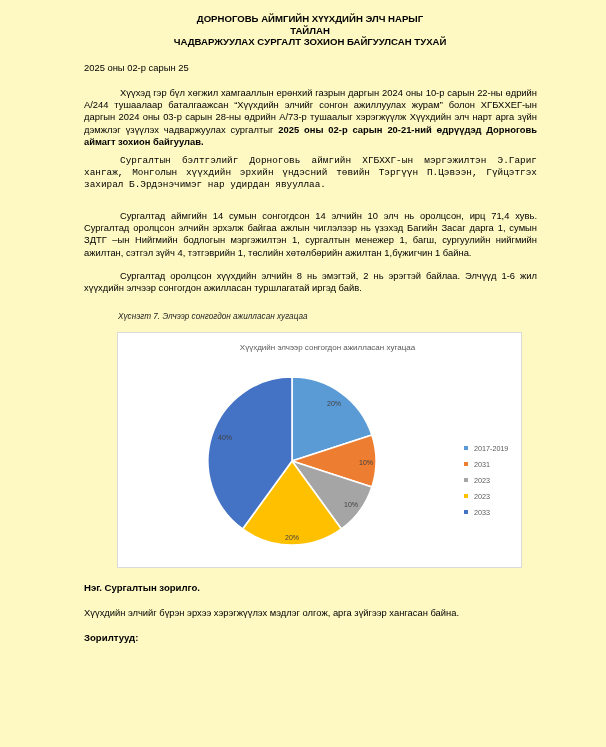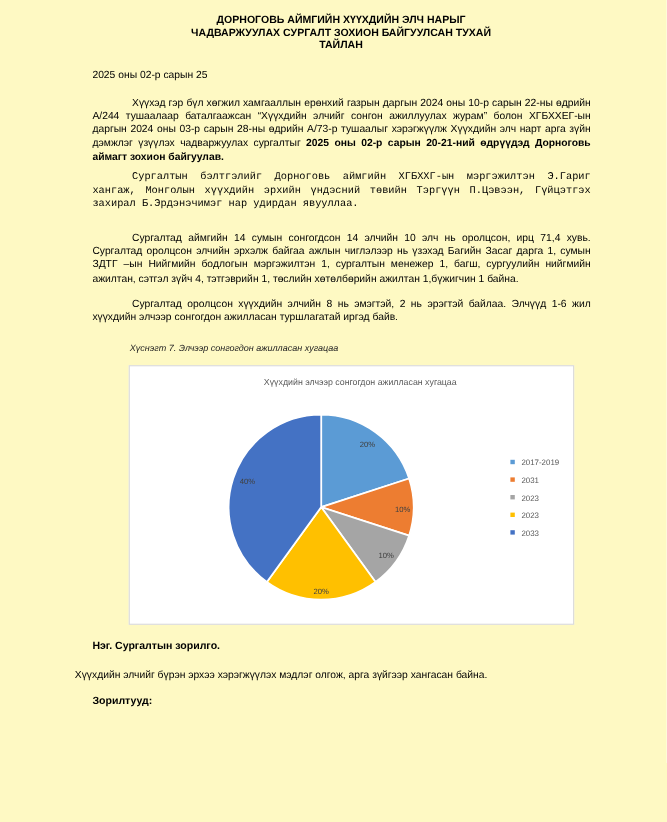--- a/index.html
+++ b/index.html
@@ -11,36 +11,36 @@
   .date { position:absolute; left:84px; top:62px; font-size:9.4px; }
   .para { position:absolute; left:84px; width:453px; font-size:9.4px; line-height:12.2px;
           text-align:justify; }
   .para .indent { display:inline-block; width:36px; }
   .para b { font-weight:bold; }
   .caption { position:absolute; left:118px; top:312px; font-size:8.2px; font-style:italic; color:#222; }
   .chart-box { position:absolute; left:117px; top:332px; width:405px; height:236px;
                border:1px solid #d9d9d9; box-sizing:border-box; background:#fff; }
   .chart-title { position:absolute; left:16px; right:0; top:10px; text-align:center;
                  font-size:8px; color:#595959; }
-  .legend { position:absolute; left:346px; top:79px; font-size:7.2px; color:#595959; }
+  .legend { position:absolute; left:346px; top:107px; font-size:7.2px; color:#595959; }
   .legend-item { display:flex; align-items:center; height:16px; }
   .legend-swatch { width:4px; height:4px; margin-right:6px; }
   .pie-svg { position:absolute; left:0; top:0; }
   .heading { position:absolute; left:84px; font-weight:bold; font-size:9.6px; }
-  .body-line { position:absolute; left:68px; font-size:9.4px;text-align:center; }
+  .body-line { position:absolute; left:84px; font-size:9.4px;text-align:center; }
 </style>
 </head>
 <body>
 
 <div class="page">
 
   <div class="title">
     <div>ДОРНОГОВЬ  АЙМГИЙН ХҮҮХДИЙН ЭЛЧ НАРЫГ</div>
+    <div>ТАЙЛАН</div>
     <div>ЧАДВАРЖУУЛАХ  СУРГАЛТ ЗОХИОН БАЙГУУЛСАН ТУХАЙ</div>
-    <div>ТАЙЛАН</div>
   </div>
 
   <div class="date">2025 оны 02-р сарын 25</div>
 
   <div class="para" style="top:87px;">
     <span class="indent"></span><span>Хүүхэд гэр бүл хөгжил хамгааллын ерөнхий газрын даргын 2024 оны  10-р сарын 22-ны өдрийн  А/244 тушаалаар баталгаажсан “Хүүхдийн элчийг сонгон ажиллуулах журам” болон ХГБХХЕГ-ын даргын 2024 оны 03-р сарын 28-ны өдрийн А/73-р тушаалыг хэрэгжүүлж Хүүхдийн элч нарт арга зүйн дэмжлэг үзүүлэх чадваржуулах сургалтыг </span><b>2025 оны 02-р сарын 20-21-ний өдрүүдэд Дорноговь аймагт зохион байгуулав.</b>
   </div>
 
   <div class="para" style="top:155px;font-family:Liberation Mono, monospace;">
     <span class="indent"></span><span>Сургалтын бэлтгэлийг Дорноговь аймгийн ХГБХХГ-ын  мэргэжилтэн Э.Гариг хангаж, Монголын хүүхдийн эрхийн үндэсний төвийн Тэргүүн П.Цэвээн, Гүйцэтгэх захирал Б.Эрдэнэчимэг нар  удирдан явууллаа.</span>

